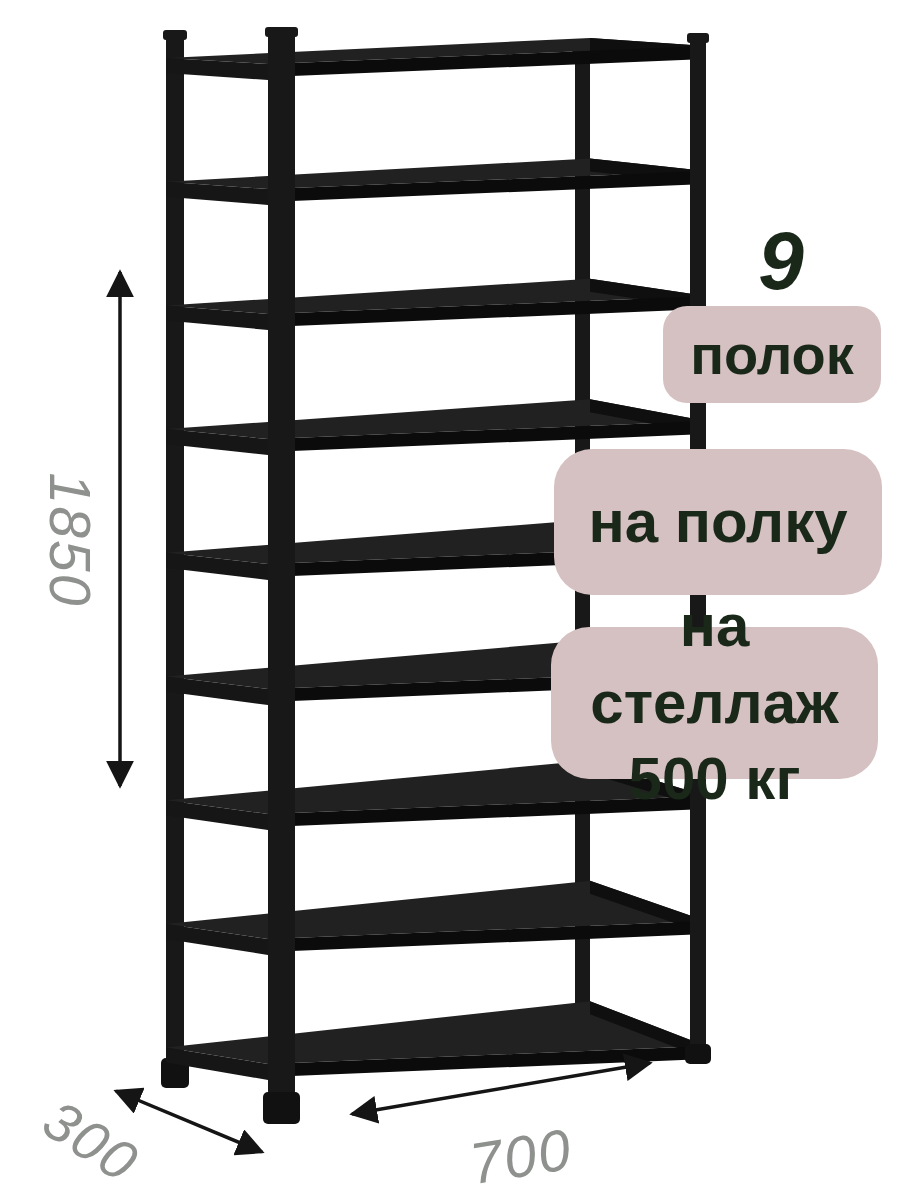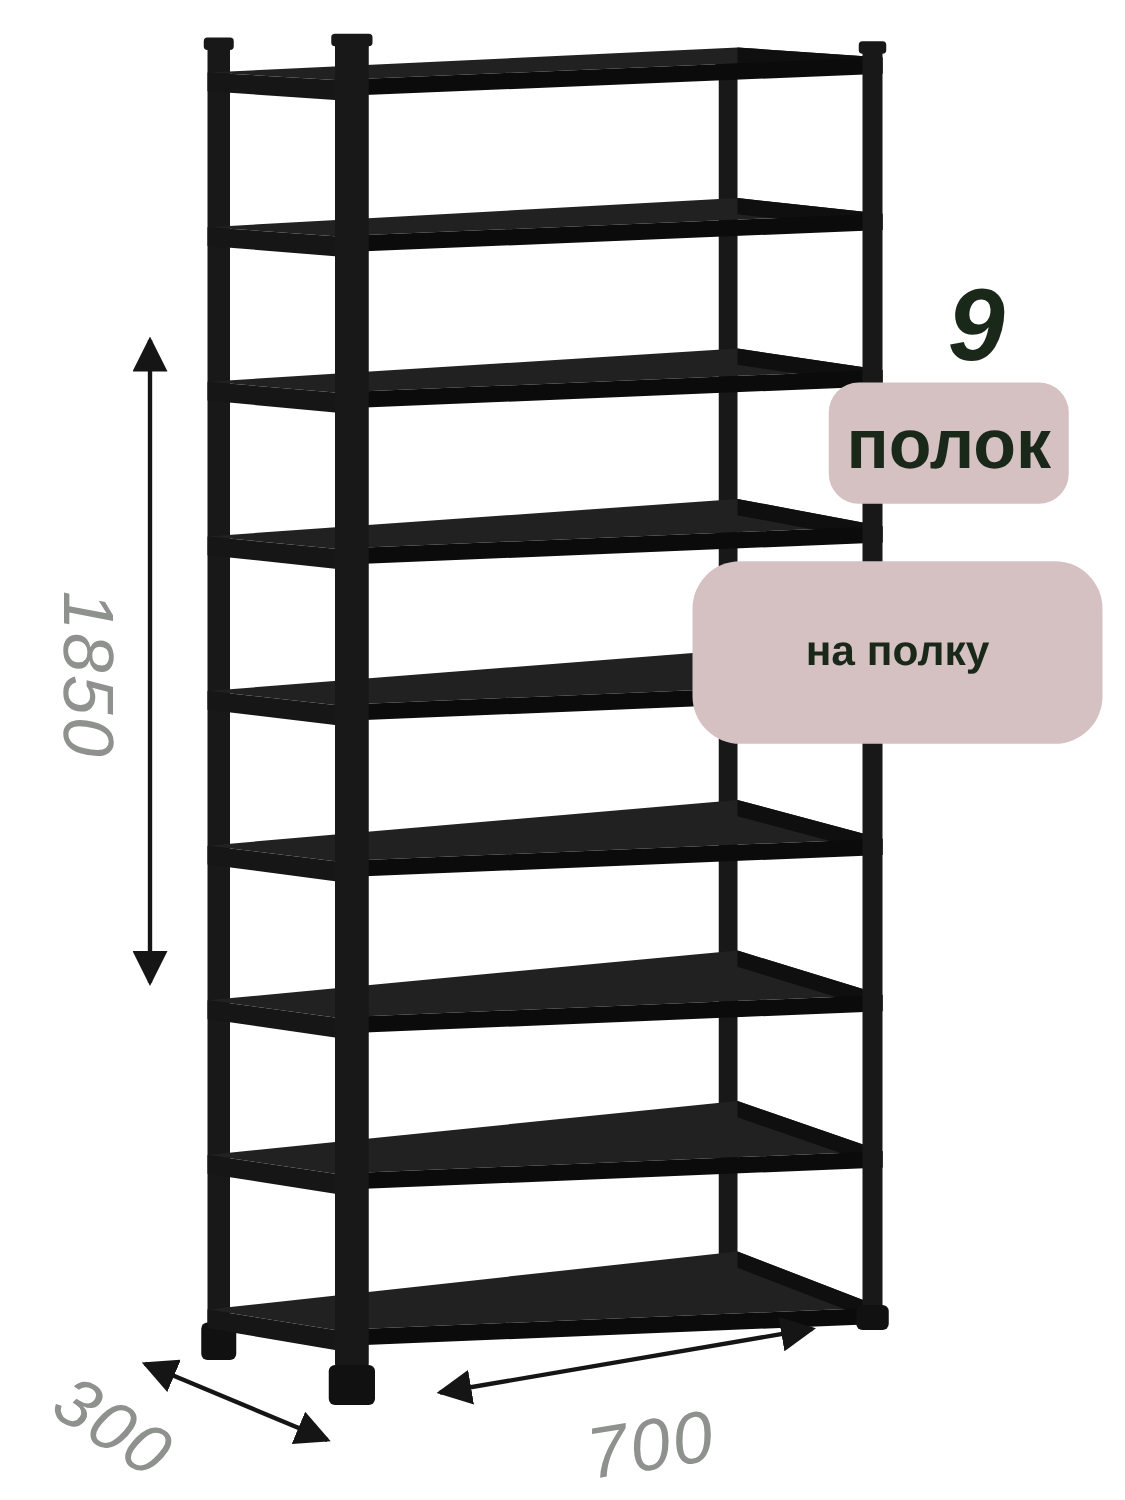--- a/index.html
+++ b/index.html
@@ -30,22 +30,22 @@
     font-size:82px;line-height:1;
     color:var(--callout-text,#152315);
   }
   .badge{
     position:absolute;
     background:var(--badge-bg,#d6c1c2);
     color:var(--callout-text,#152315);
     display:flex;align-items:center;justify-content:center;
     font-weight:700;text-align:center;
   }
-  .badge-count{left:663px;top:306px;width:192px;height:97px;border-radius:24px;font-size:56px;}
-  .badge-two{flex-direction:column;line-height:1.28;font-size:34px;}
+  .badge-count{left:663px;top:306px;width:218px;height:97px;border-radius:24px;font-size:56px;}
+  .badge-two{flex-direction:column;line-height:1.28;font-size:60px;}
   .badge-shelf-load{left:554px;top:449px;width:328px;height:146px;border-radius:38px;}
   .badge-rack-load{left:551px;top:627px;width:327px;height:152px;border-radius:38px;}
 </style>
 </head>
 <body>
 
 <div class="stage" style="--page-bg: #ffffff; --badge-bg: #d6c1c2; --callout-text: #1a2819; --dim-text: #8e918e;">
 
   <svg id="rack-svg" viewBox="0 0 900 1200" width="900" height="1200">
     <defs>
@@ -138,14 +138,18 @@
   <div class="count-number">9</div>
 
   <div class="badge badge-count">
     <span>полок</span>
   </div>
 
   <div class="badge badge-two badge-shelf-load">
     <span>на полку</span>
   </div>
 
+  <div class="badge badge-two badge-rack-load">
+    <span>на стеллаж</span>
+    <span>500 кг</span>
+  </div>
 
 </div>
 
 </body></html>

